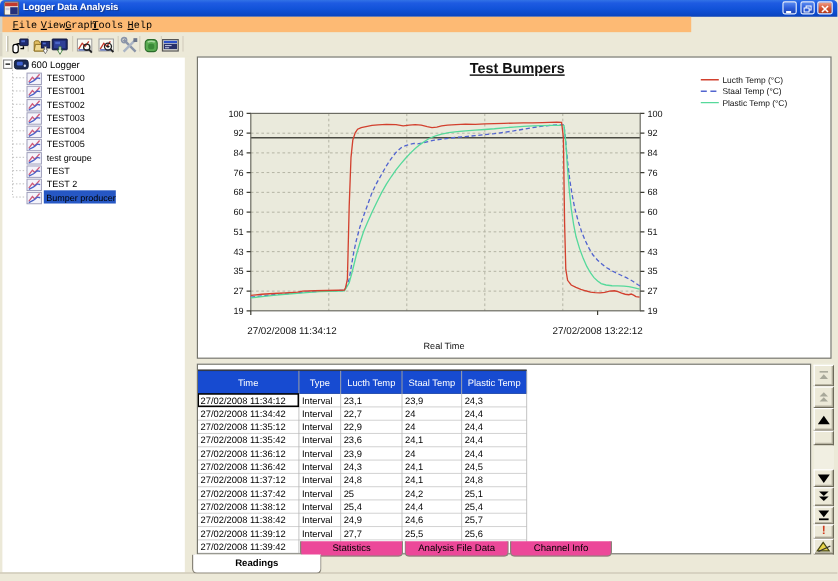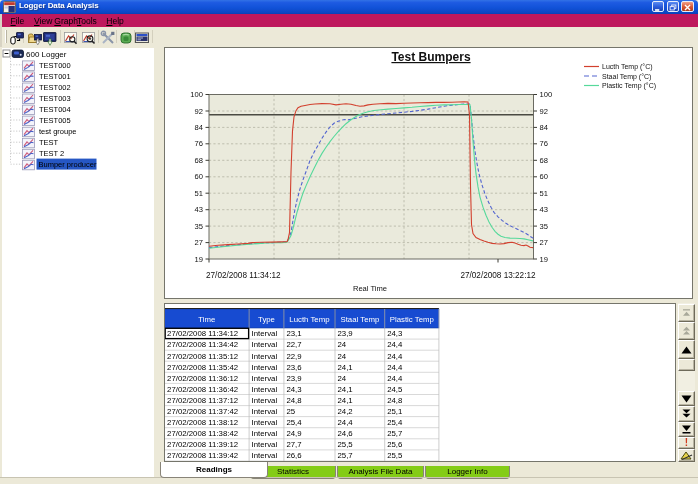--- a/index.html
+++ b/index.html
@@ -4,39 +4,39 @@
 * { margin:0; padding:0; box-sizing:border-box; }
 html,body { width:698px; height:484px; overflow:hidden; }
 body { background:#ece9d8; font-family:"Liberation Sans",sans-serif; position:relative; }
 svg { font-family:"Liberation Sans",sans-serif; }
 .abs { position:absolute; }
 .titlebar { position:absolute; left:0; top:0; width:698px; height:14px;
   background:linear-gradient(180deg,#3272e6 0%,#1e5be2 18%,#1152d8 55%,#0b46c4 90%,#0940b4 100%);
   border-radius:4px 4px 0 0; }
 .titlebar .txt { position:absolute; left:19px; top:1px; color:#fff; font-size:8px; font-weight:bold; letter-spacing:-0.1px; text-shadow:1px 1px 1px #1a3a8a; }
 .wb { position:absolute; top:1px; width:12px; height:11px; border-radius:2px; border:1px solid #e6ecfa; display:flex; }
-.menubar { position:absolute; left:0; top:14px; width:698px; height:13px; background:#be185d; font-size:8.5px; color:#000; border-left:2px solid #d8d4c4; }
+.menubar { position:absolute; left:0; top:14px; width:576px; height:13px; background:#fdba74; font-size:8.5px; color:#000; border-left:2px solid #d8d4c4;font-family:Liberation Mono, monospace; }
 .menubar span { position:absolute; top:2px; }
 .toolbar { position:absolute; left:0; top:27px; width:698px; height:20px; background:#ece9d8; border-left:2px solid #d8d4c4; }
 .grip { position:absolute; left:3px; top:3px; width:2px; height:13px; border-left:1px solid #fff; background:#b8b4a2; }
 .grip2 { position:absolute; top:3px; width:1px; height:13px; background:#d4d0be; }
 .tree { position:absolute; left:2px; top:48px; width:152px; height:429px; background:#fff; }
 .panel { position:absolute; background:#fff; border:1px solid #75756b; }
 .tl { stroke:#bcbcbc; stroke-width:0.8; stroke-dasharray:1.2,1.6; }
 .tt { font-size:7.5px; fill:#000; }
 .grid { stroke:#b2b2a2; stroke-width:0.8; stroke-dasharray:2.2,2.2; }
 .ax { stroke:#3c3c34; stroke-width:1; }
 .al { font-size:7.6px; fill:#111; }
 .dt { font-size:8.2px; fill:#111; }
 .lg { font-size:7px; fill:#111; }
 .ln { fill:none; stroke-width:1.1; }
 .th { font-size:7.8px; fill:#fff; }
 .td { font-size:7.8px; fill:#000; }
 .sbtn { position:absolute; left:0; width:17px; background:#ece9d8; border:1px solid #fff; border-right-color:#6e6a5a; border-bottom-color:#6e6a5a; box-shadow:inset -1px -1px 0 #b8b4a2; display:flex; }
-.tab { position:absolute; top:466px; height:13px; background:#84cc16; border:1px solid #888478; border-top:none; border-radius:0 0 4px 4px; text-align:center; font-size:8px; line-height:12px; color:#000; }
+.tab { position:absolute; top:451px; height:13px; background:#ec4899; border:1px solid #888478; border-top:none; border-radius:0 0 4px 4px; text-align:center; font-size:8px; line-height:12px; color:#000; }
 .tab.act { top:462px; height:16px; background:#fff; font-weight:bold; line-height:15px; z-index:2; }
 .botline { position:absolute; left:0; top:477px; width:698px; height:1px; background:#c8c4b2; }
 </style></head>
 <body>
 <div class="titlebar">
     <svg class="abs" style="left:3px;top:1px" width="13" height="12" viewBox="0 0 13 12">
       <rect x="0.5" y="0.5" width="12" height="11" rx="1" fill="#f4f2ea" stroke="#666"></rect>
       <rect x="1.2" y="1.2" width="10.6" height="3" fill="#c23a2e"></rect>
       <rect x="5.5" y="5" width="6.3" height="6" fill="#25317a"></rect>
       <rect x="1.5" y="5.5" width="3.5" height="2" fill="#c9cade"></rect>
@@ -423,13 +423,13 @@
     <div class="sbtn" style="top:146px;height:13px">
       <svg width="13" height="10" viewBox="0 0 13 10" style="margin:auto">
         <polygon points="6,1 11,8 1,8" fill="#e8d44a" stroke="#4a4a10" stroke-width="1"></polygon>
         <line x1="2" y1="8.6" x2="12" y2="4" stroke="#333" stroke-width="1.1"></line>
       </svg>
     </div>
   </div>
 <div class="tab act" style="left:160px;width:108px">Readings</div>
 <div class="tab" style="left:250px;width:86px">Statistics</div>
 <div class="tab" style="left:337px;width:87px">Analysis File Data</div>
-<div class="tab" style="left:425px;width:85px">Logger Info</div>
+<div class="tab" style="left:425px;width:85px">Channel Info</div>
 <div class="botline"></div>
 </body></html>

